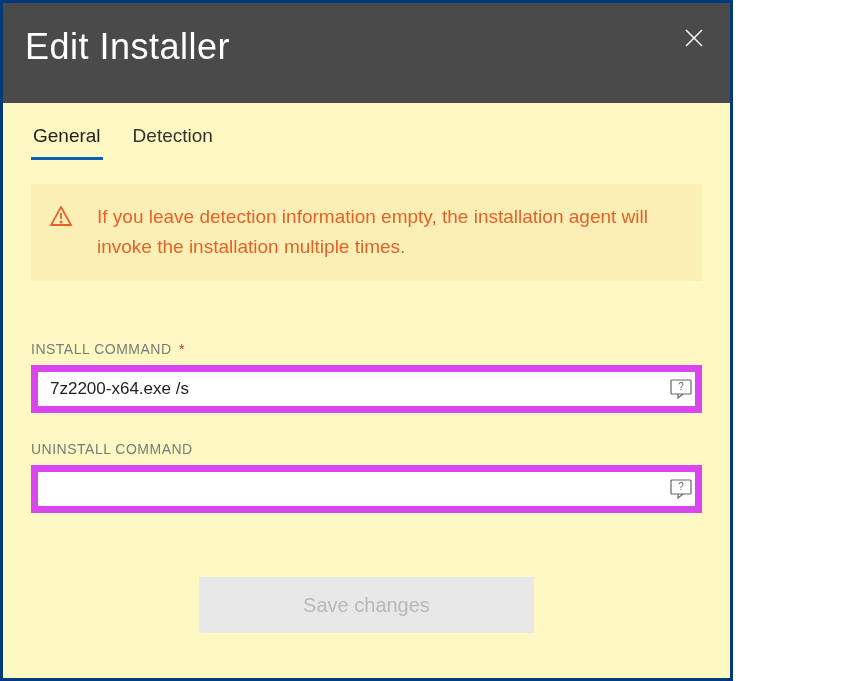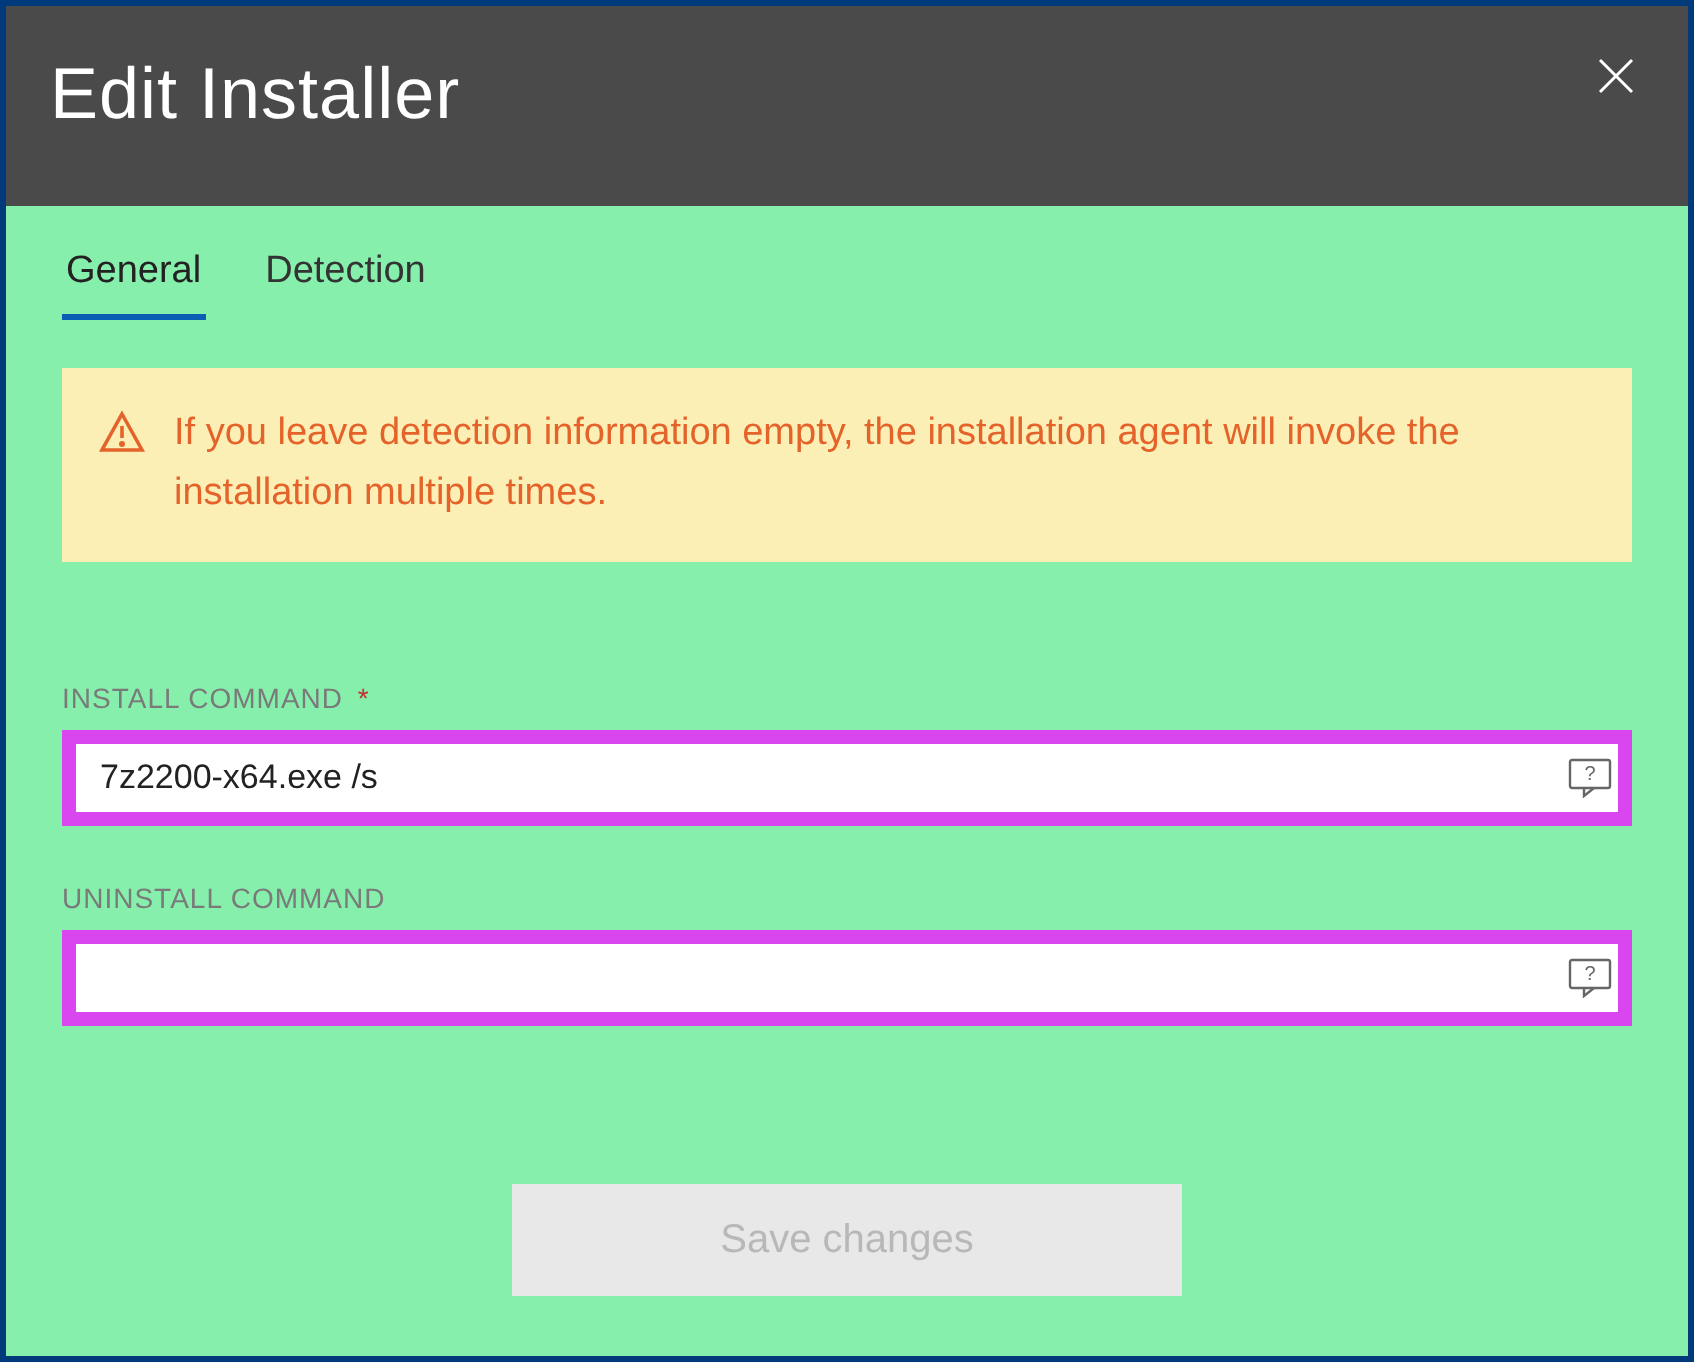--- a/index.html
+++ b/index.html
@@ -8,24 +8,24 @@
       padding: 0;
     }
     body {
       font-family: "Segoe UI", Arial, sans-serif;
       background: #ffffff;
       width: 847px;
       height: 681px;
       overflow: hidden;
     }
     .dialog {
-      width: 847px;
+      width: 733px;
       height: 681px;
       border: 3px solid #003a7a;
-      background: #86efac;
+      background: #fef9c3;
       display: flex;
       flex-direction: column;
     }
     .header {
       background: #4a4a4a;
       color: #ffffff;
       display: flex;
       align-items: center;
       justify-content: space-between;
       padding: 18px 22px 30px 22px;
@@ -45,21 +45,21 @@
       justify-content: center;
       margin-top: -18px;
     }
     .close-btn svg {
       width: 18px;
       height: 18px;
       stroke: #ffffff;
       stroke-width: 1.5;
     }
     .content {
-      padding: 0 28px 20px 28px;
+      padding: 0 28px 35px 28px;
       flex: 1;
       display: flex;
       flex-direction: column;
     }
     .tabs {
       display: flex;
       gap: 28px;
       padding-top: 16px;
     }
     .tab {
@@ -71,21 +71,21 @@
     }
     .tab.active {
       border-bottom: 3px solid #0a5fb5;
       color: #222222;
     }
     .warning-box {
       background: #fcefb5;
       padding: 18px 20px 18px 18px;
       margin-top: 24px;
       display: flex;
-      gap: 14px;
+      gap: 24px;
       align-items: flex-start;
     }
     .warning-icon {
       flex-shrink: 0;
       width: 24px;
       height: 24px;
       margin-top: 2px;
     }
     .warning-icon svg {
       width: 24px;

